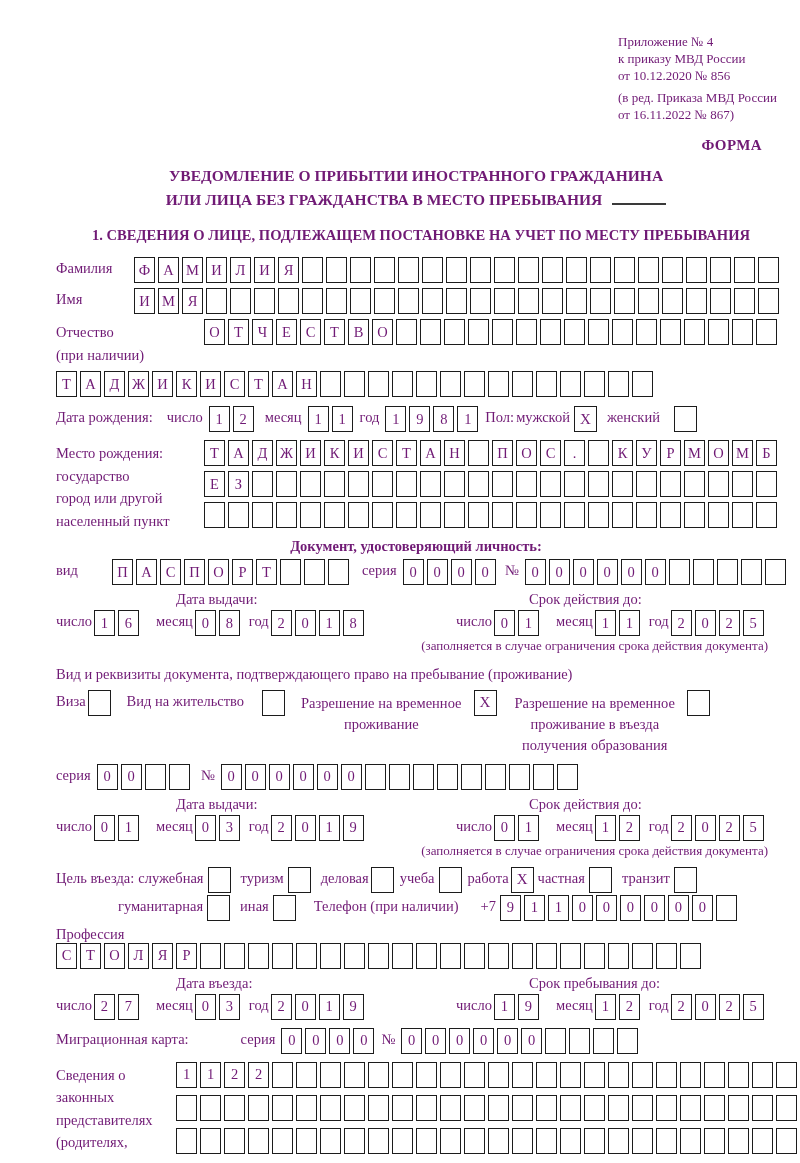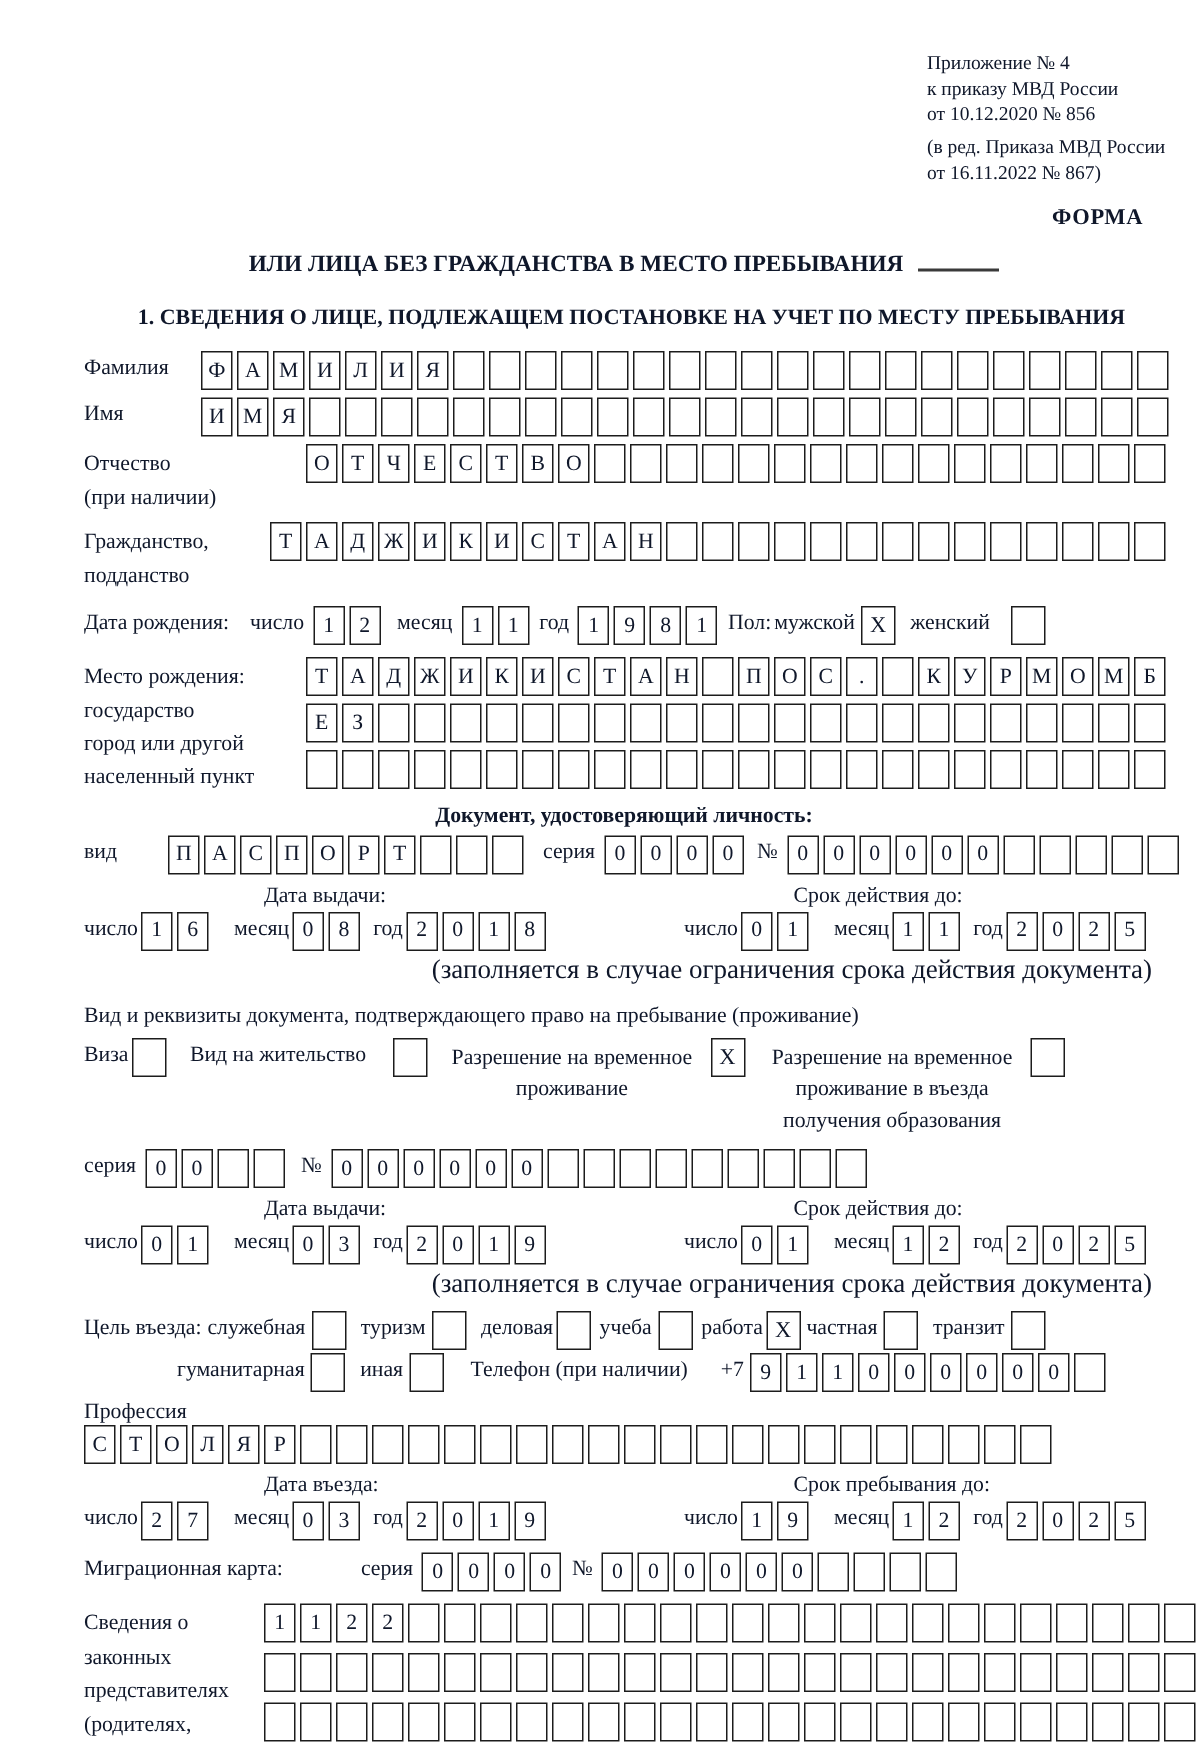--- a/index.html
+++ b/index.html
@@ -1,16 +1,16 @@
 <!DOCTYPE html>
 <html><head>
 <meta charset="utf-8">
 <style>
   html,body{margin:0;padding:0;background:#fff;}
-  .page{width:800px;height:1163px;box-sizing:border-box;background:#fff;color:#0f172a;
+  .page{width:800px;height:1163px;box-sizing:border-box;background:#fff;color:#701a75;
     font-family:"Liberation Serif","DejaVu Serif",serif;font-size:14.5px;
     padding:34px 4px 8px 56px;overflow:hidden;position:relative;}
   .appendix{margin-left:562px;font-size:13px;line-height:1.3;}
   .appendix .rev{margin-top:5px;}
   .forma{font-weight:bold;text-align:right;margin:14px 34px 0 0;font-size:15px;letter-spacing:.4px;}
   .title{font-weight:bold;text-align:center;font-size:15.5px;line-height:1.55;margin:10px 20px 0 0;}
   .blank-line{display:inline-block;width:54px;border-bottom:2px solid #3a3a3a;height:.95em;margin-left:10px;}
   .sect{font-weight:bold;text-align:center;font-size:14.6px;margin:15px 10px 0 0;}
   .row{display:flex;align-items:flex-start;margin-top:5px;}
   .lbl{white-space:nowrap;margin-right:6px;padding-top:3px;}
@@ -30,21 +30,21 @@
   .dateblock{margin-top:6px;}
   .daterow{display:flex;}
   .datecol{display:flex;flex-direction:column;}
   .datecol.left{width:400px;flex:none;}
   .datecol.right{flex:1;}
   .datetitle{margin-left:120px;padding-top:0;}
   .datecol.right .datetitle{margin-left:73px;}
   .dateline{display:flex;align-items:flex-start;margin-top:2px;}
   .dateline .lbl{margin-right:2px;}
   .gap{width:14px;flex:none;}
-  .note{text-align:right;font-size:18px;margin:2px 28px 0 0;}
+  .note{text-align:right;font-size:13px;margin:2px 28px 0 0;}
   .intro{margin-top:8px;line-height:1.75;}
   .optrow{display:flex;align-items:flex-start;margin-top:2px;}
   .optml{display:flex;flex-direction:column;text-align:center;line-height:1.45;padding-top:3px;}
   .indent62{margin-left:62px;}
   .ml46{margin-left:46px;}
 </style>
 </head>
 <body>
 
 <div class="page">
@@ -55,20 +55,21 @@
     <div>от 10.12.2020 № 856</div>
     <div class="rev">
       <div>(в ред. Приказа МВД России</div>
       <div>от 16.11.2022 № 867)</div>
     </div>
   </div>
 
   <div class="forma">ФОРМА</div>
 
   <div class="title">
+    <div>УВЕДОМЛЕНИЕ О ПРИБЫТИИ ИНОСТРАННОГО ГРАЖДАНИНА</div>
     <div><span>ИЛИ ЛИЦА БЕЗ ГРАЖДАНСТВА В МЕСТО ПРЕБЫВАНИЯ</span><span class="blank-line"></span></div>
   </div>
 
   <div class="sect">1. СВЕДЕНИЯ О ЛИЦЕ, ПОДЛЕЖАЩЕМ ПОСТАНОВКЕ НА УЧЕТ ПО МЕСТУ ПРЕБЫВАНИЯ</div>
 
   <div class="row" style="margin-top:13px;">
     <span class="lbl w72">Фамилия</span>
     <span class="cells">
         <span class="cell">Ф</span>
         <span class="cell">А</span>
@@ -160,24 +161,20 @@
         <span class="cell"></span>
         <span class="cell"></span>
         <span class="cell"></span>
         <span class="cell"></span>
         <span class="cell"></span>
         <span class="cell"></span>
       </span>
   </div>
 
   <div class="row">
-    <span class="lblcol w124">
-      <span>Гражданство,</span>
-      <span>подданство</span>
-    </span>
     <span class="cells">
         <span class="cell">Т</span>
         <span class="cell">А</span>
         <span class="cell">Д</span>
         <span class="cell">Ж</span>
         <span class="cell">И</span>
         <span class="cell">К</span>
         <span class="cell">И</span>
         <span class="cell">С</span>
         <span class="cell">Т</span>

